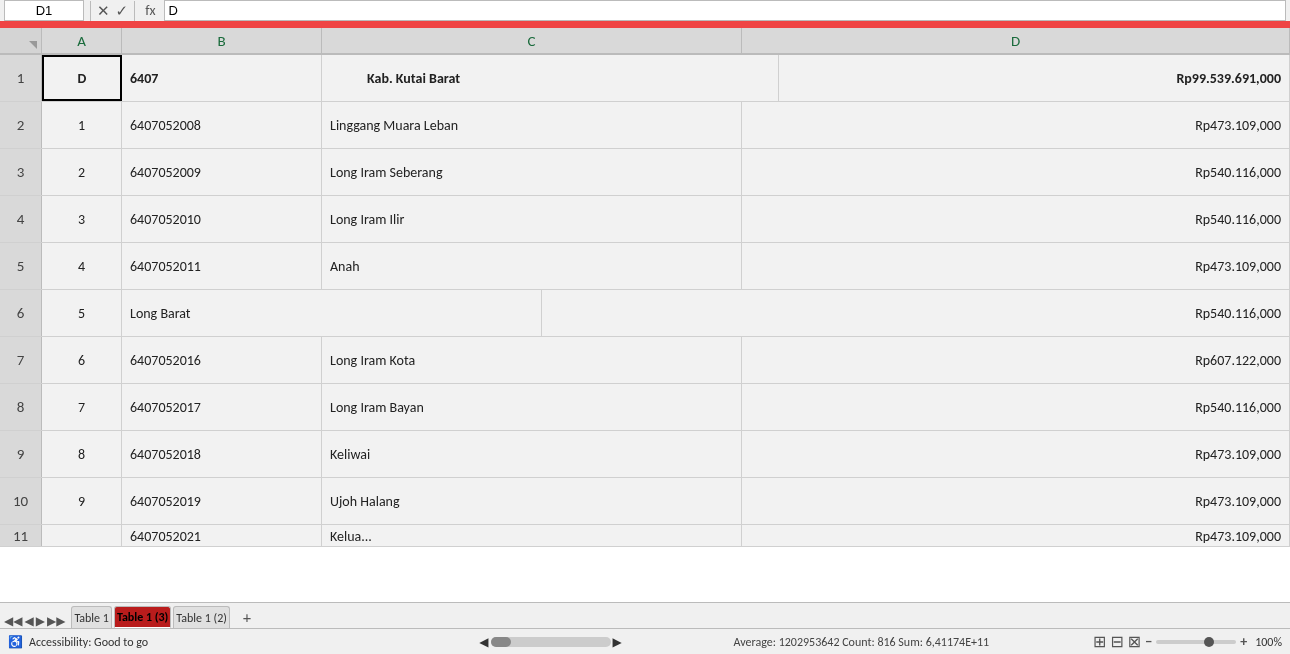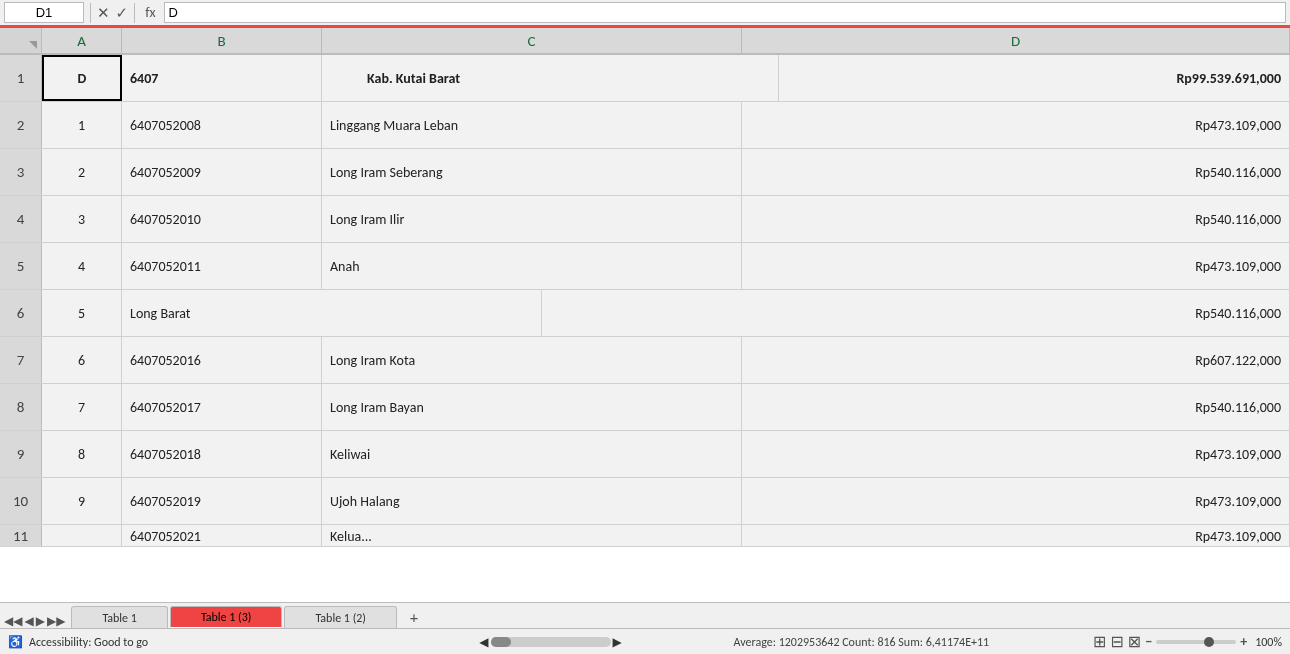--- a/index.html
+++ b/index.html
@@ -4,21 +4,21 @@
   <style>
     * { margin: 0; padding: 0; box-sizing: border-box; }
     body { font-family: Calibri, Arial, sans-serif; font-size: 14px; background: #fff; overflow: hidden; width: 1290px; height: 654px; }
 
     
     .formula-bar {
       display: flex;
       align-items: center;
       height: 28px;
       background: #f0f0f0;
-      border-bottom: 3px solid #ef4444;
+      border-bottom: 7px solid #ef4444;
       padding: 0 4px;
       gap: 4px;
     }
     .formula-bar .name-box {
       width: 80px;
       border: 1px solid #bbb;
       background: #fff;
       padding: 2px 4px;
       font-size: 13px;
       text-align: center;
@@ -164,35 +164,35 @@
       height: 26px;
       background: #f0f0f0;
       border-top: 1px solid #bbb;
       display: flex;
       align-items: flex-end;
       padding-left: 4px;
       gap: 0;
     }
     .tab {
       height: 22px;
-      padding: 0 30px;
+      padding: 0 2px;
       border: 1px solid #bbb;
       border-bottom: none;
       background: #e0e0e0;
       font-size: 12px;
       display: flex;
       align-items: center;
       cursor: pointer;
       margin-right: 2px;
       border-radius: 3px 3px 0 0;
       color: #333;
     }
     .tab.active {
-      background: #ef4444;
-      font-weight: normal;
+      background: #b91c1c;
+      font-weight: bold;
       border-color: #bbb;
       border-bottom: 1px solid #fff;
       color: #000;
     }
     .tab-add {
       width: 22px;
       height: 22px;
       display: flex;
       align-items: center;
       justify-content: center;

